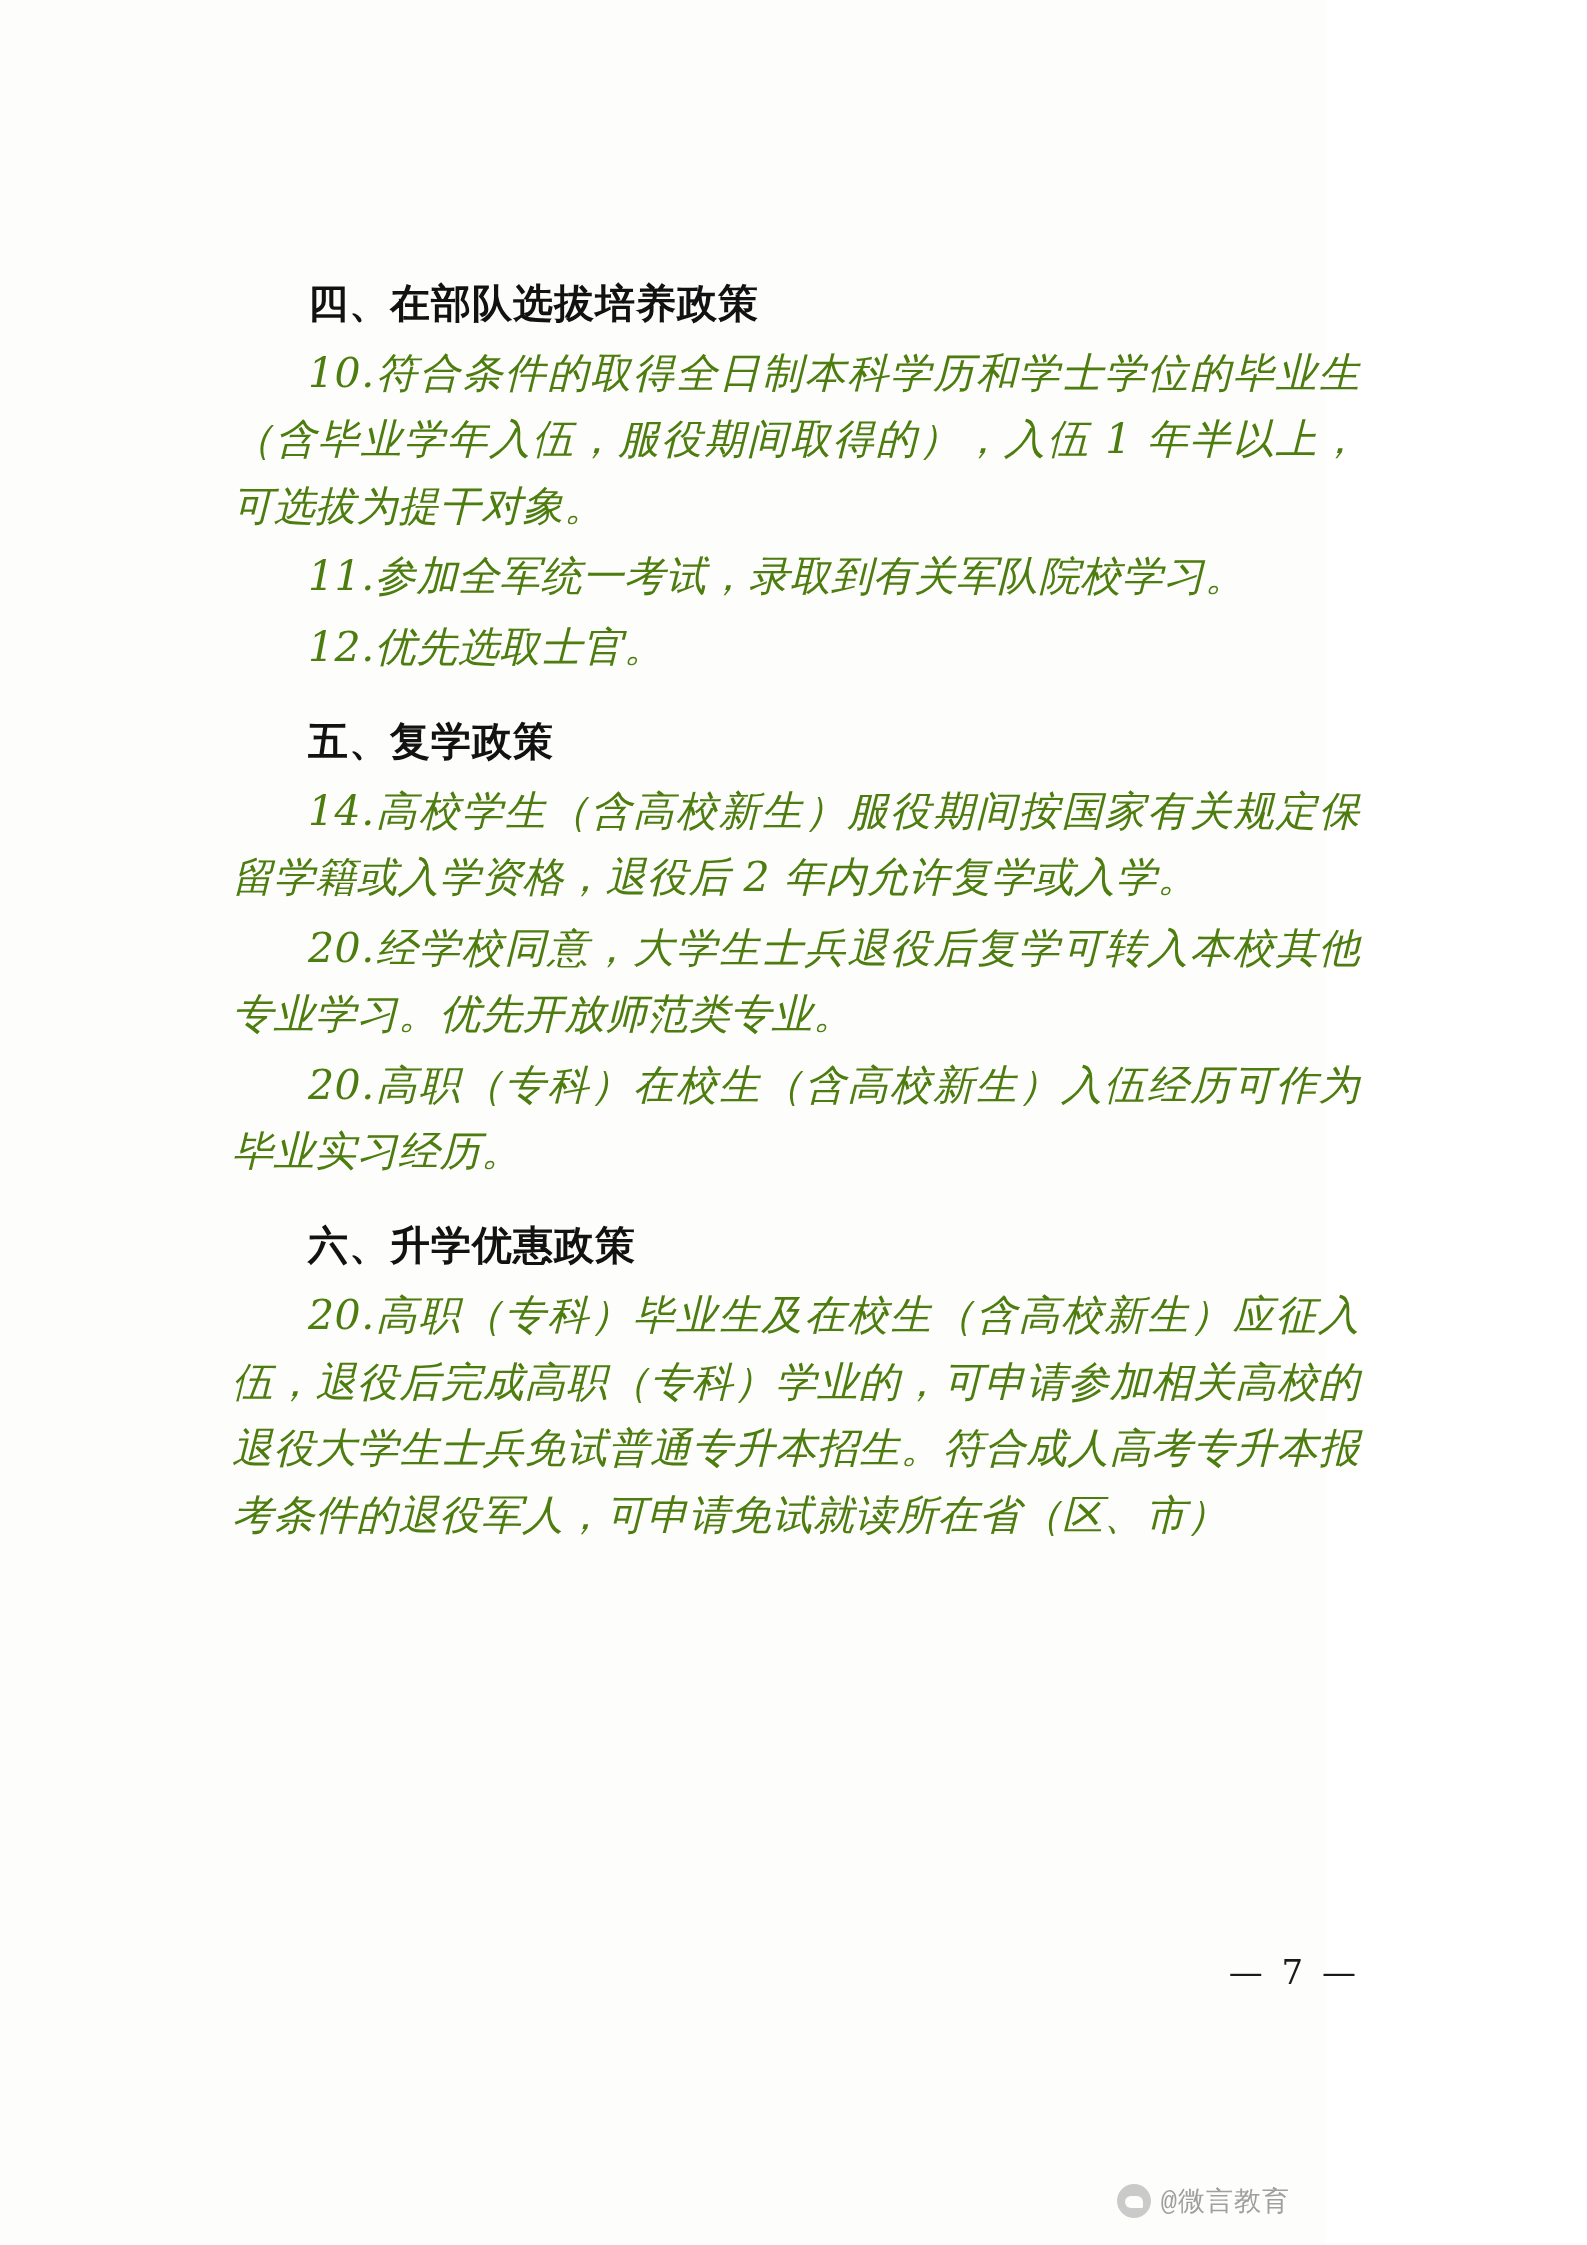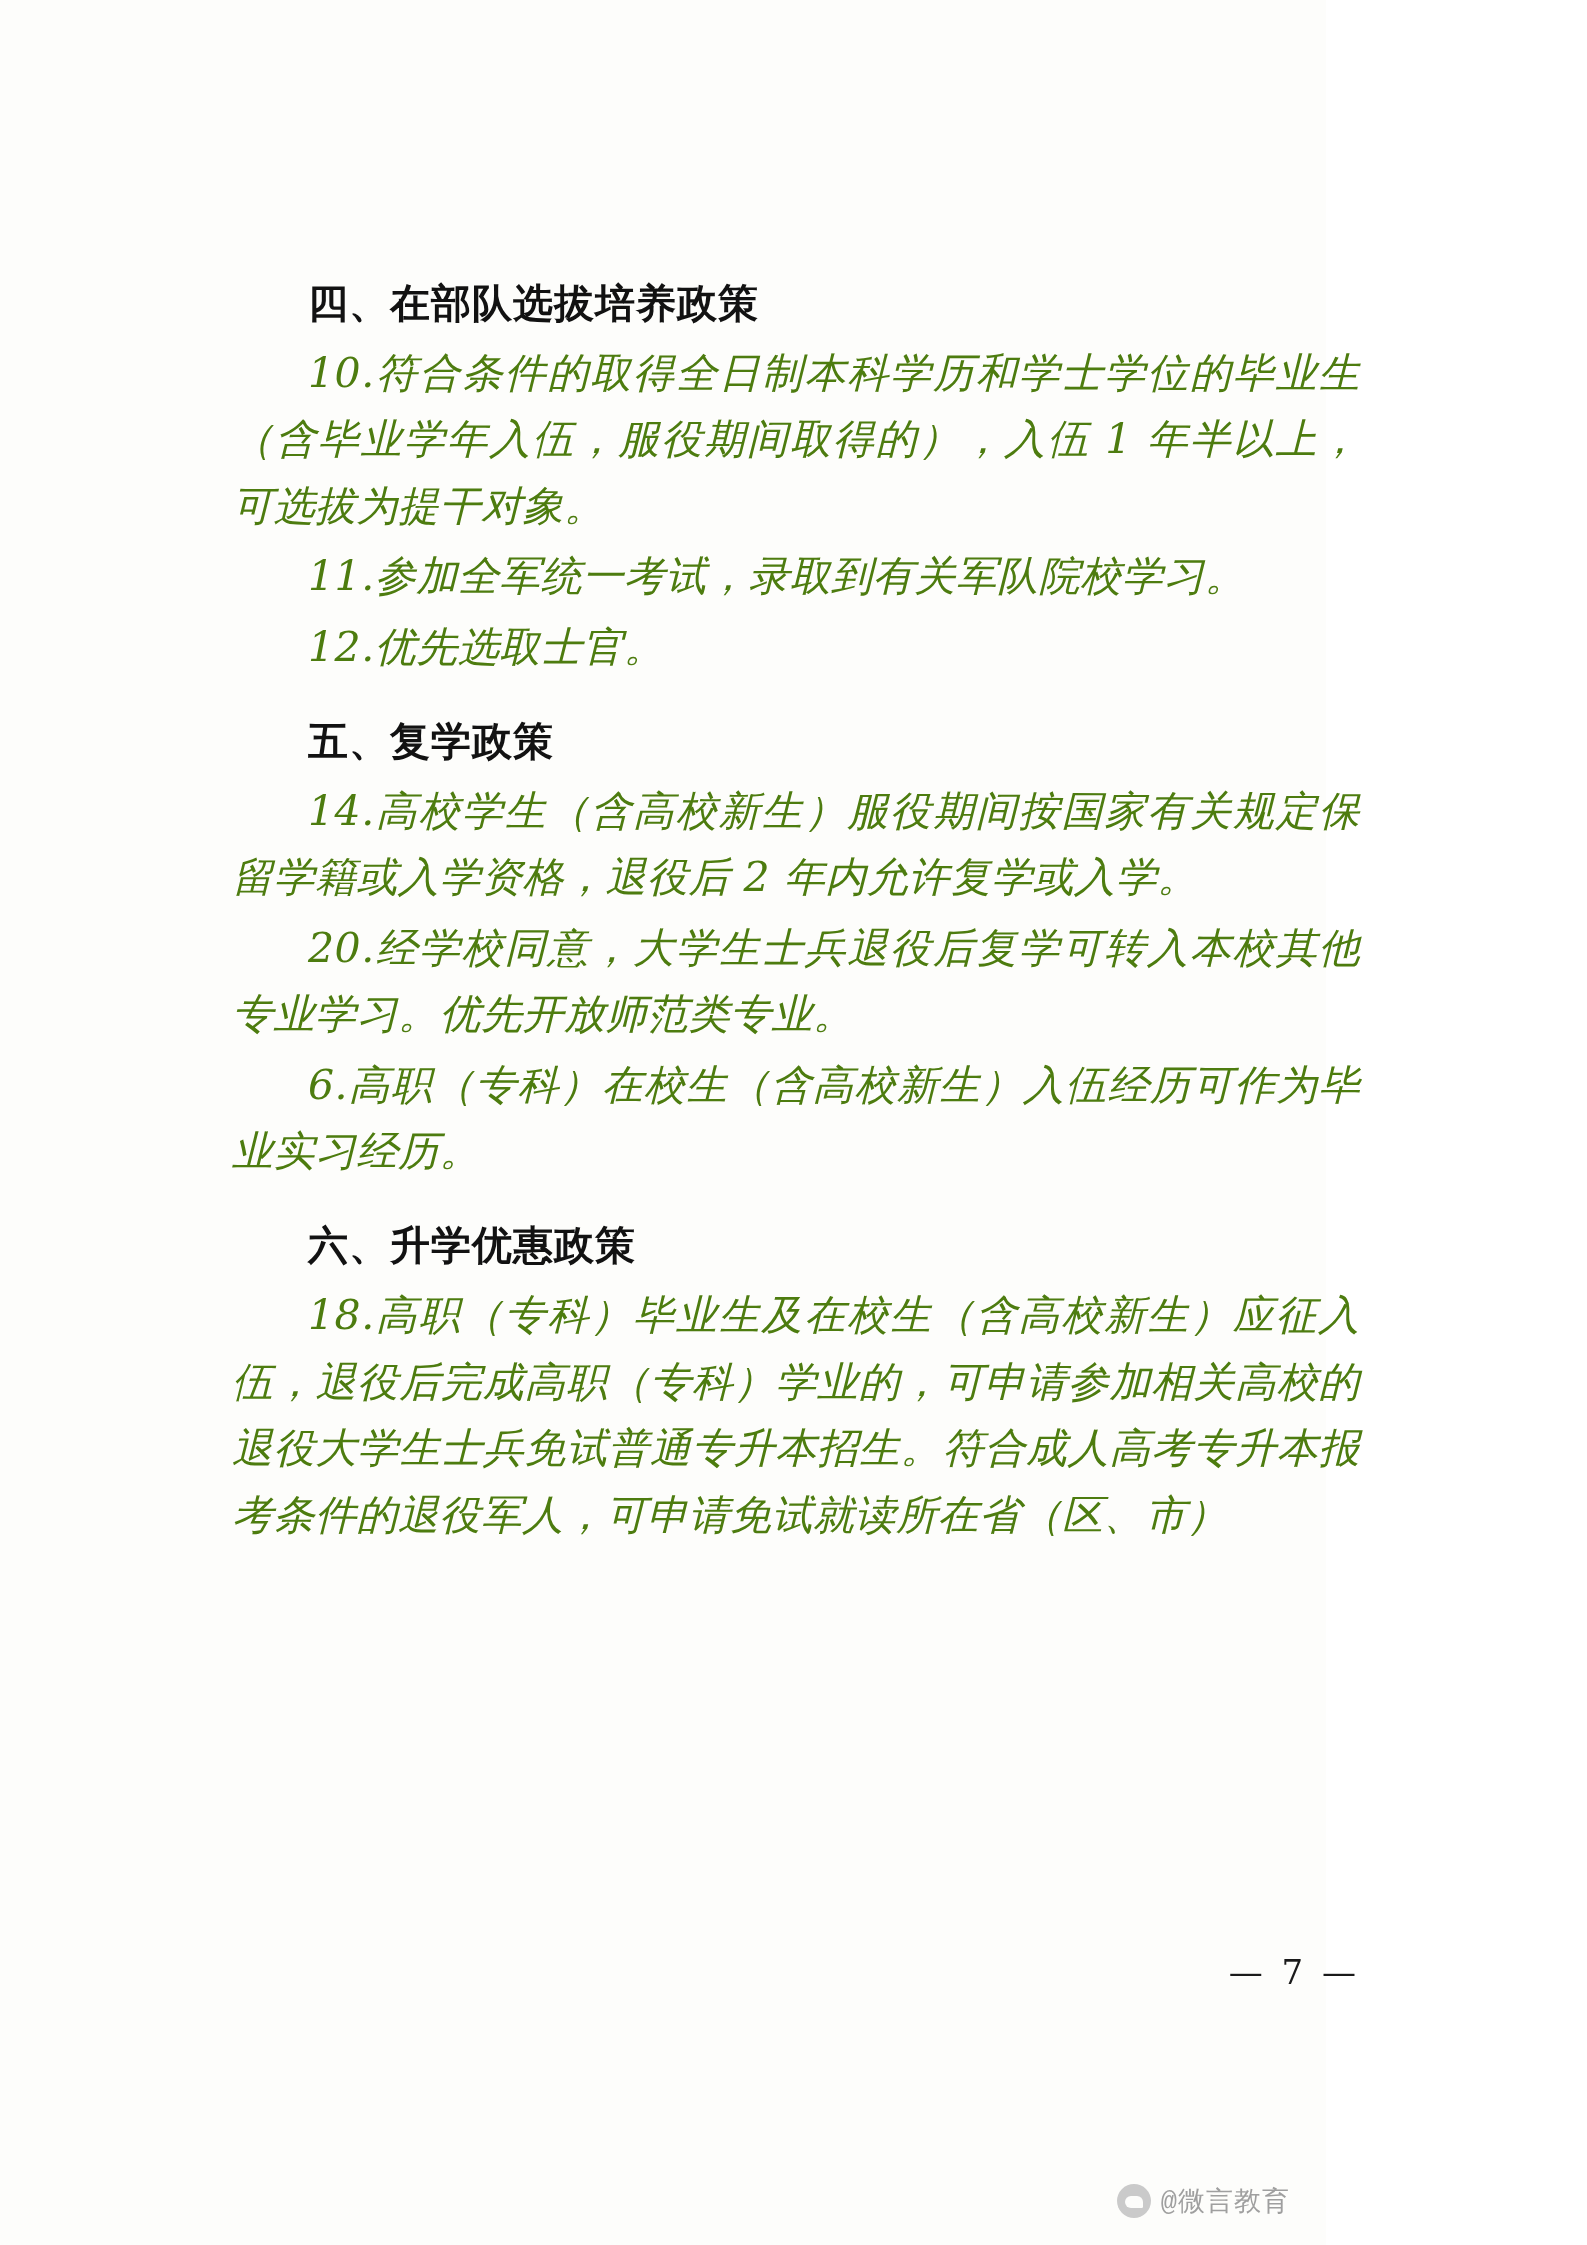--- a/index.html
+++ b/index.html
@@ -108,24 +108,24 @@
   <div class="content">
 
     <h2 class="section-heading">四、在部队选拔培养政策</h2>
     <p class="para">10.符合条件的取得全日制本科学历和学士学位的毕业生（含毕业学年入伍，服役期间取得的），入伍 1 年半以上，可选拔为提干对象。</p>
     <p class="para">11.参加全军统一考试，录取到有关军队院校学习。</p>
     <p class="para">12.优先选取士官。</p>
 
     <h2 class="section-heading heading-spaced">五、复学政策</h2>
     <p class="para">14.高校学生（含高校新生）服役期间按国家有关规定保留学籍或入学资格，退役后 2 年内允许复学或入学。</p>
     <p class="para">20.经学校同意，大学生士兵退役后复学可转入本校其他专业学习。优先开放师范类专业。</p>
-    <p class="para para-last-tight">6.高职（专科）在校生（含高校新生）入伍经历可作为毕业实习经历。</p>
+    <p class="para para-last-tight">20.高职（专科）在校生（含高校新生）入伍经历可作为毕业实习经历。</p>
 
     <h2 class="section-heading heading-spaced">六、升学优惠政策</h2>
-    <p class="para">18.高职（专科）毕业生及在校生（含高校新生）应征入伍，退役后完成高职（专科）学业的，可申请参加相关高校的退役大学生士兵免试普通专升本招生。符合成人高考专升本报考条件的退役军人，可申请免试就读所在省（区、市）</p>
+    <p class="para">20.高职（专科）毕业生及在校生（含高校新生）应征入伍，退役后完成高职（专科）学业的，可申请参加相关高校的退役大学生士兵免试普通专升本招生。符合成人高考专升本报考条件的退役军人，可申请免试就读所在省（区、市）</p>
 
   </div>
 
   <div class="page-number">— 7 —</div>
 
   <div class="watermark">
     <span class="wm-logo"></span>
     <span class="wm-text">@微言教育</span>
   </div>
 

